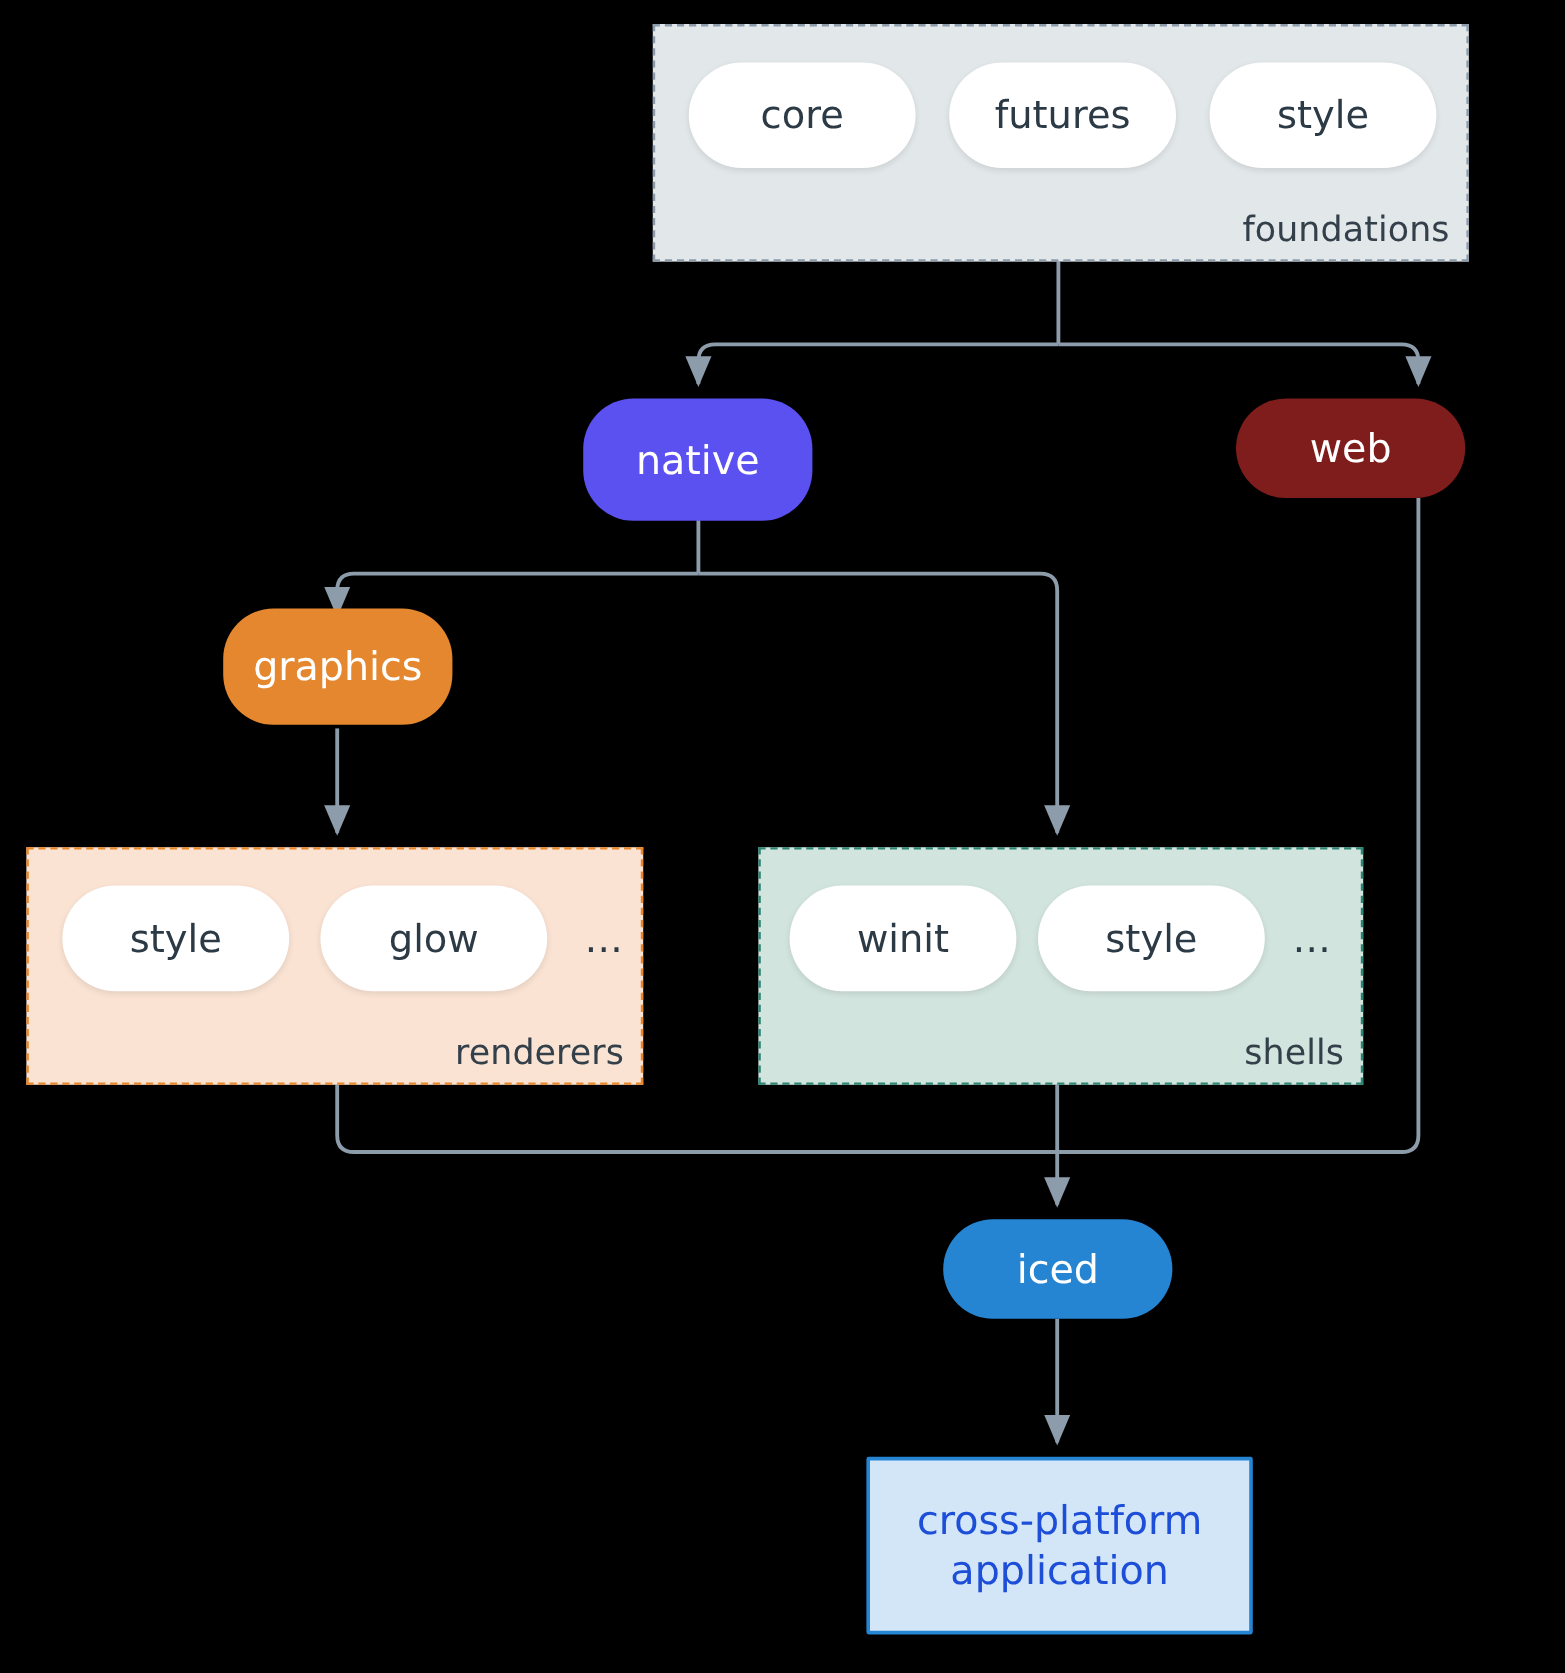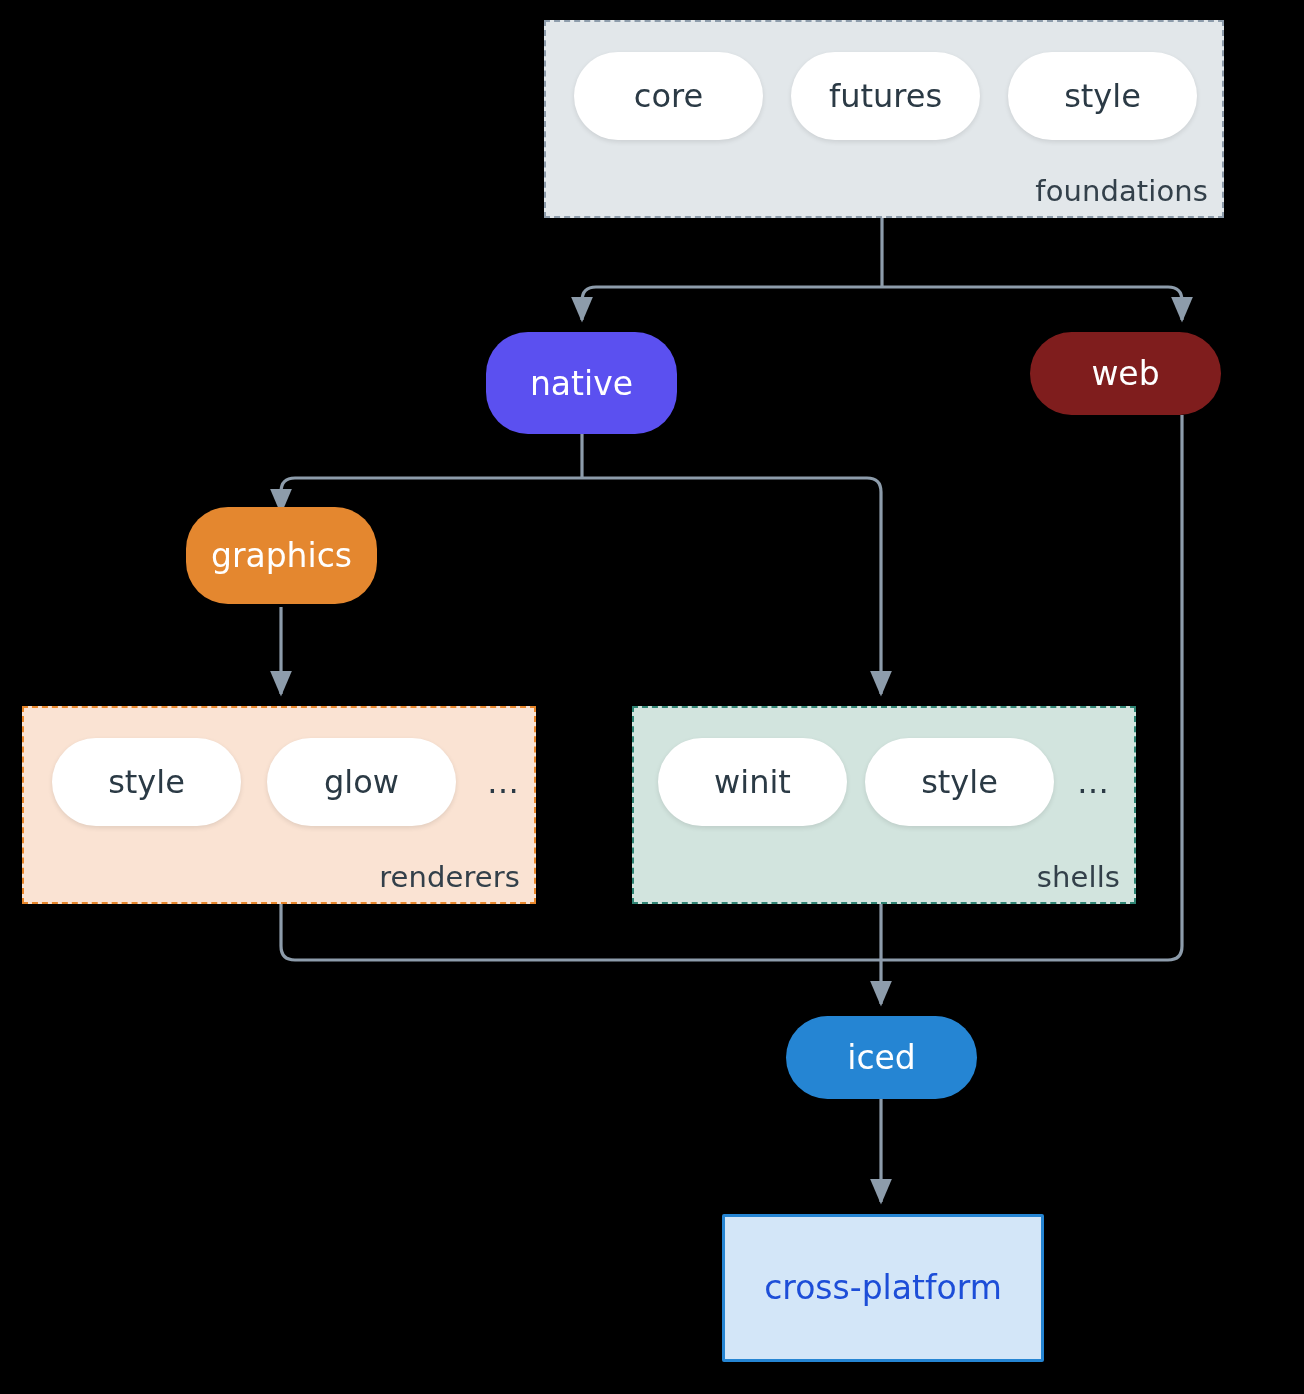--- a/index.html
+++ b/index.html
@@ -204,15 +204,16 @@
   <div class="node" id="node-native">native</div>
 
   <div class="node" id="node-web">web</div>
 
   <div class="node" id="node-graphics">graphics</div>
 
   <div class="node" id="node-iced">iced</div>
 
   <div class="node" id="node-app">
     <span class="line">cross-platform</span>
+    <span class="line">application</span>
   </div>
 
 </div>
 
 </body></html>

